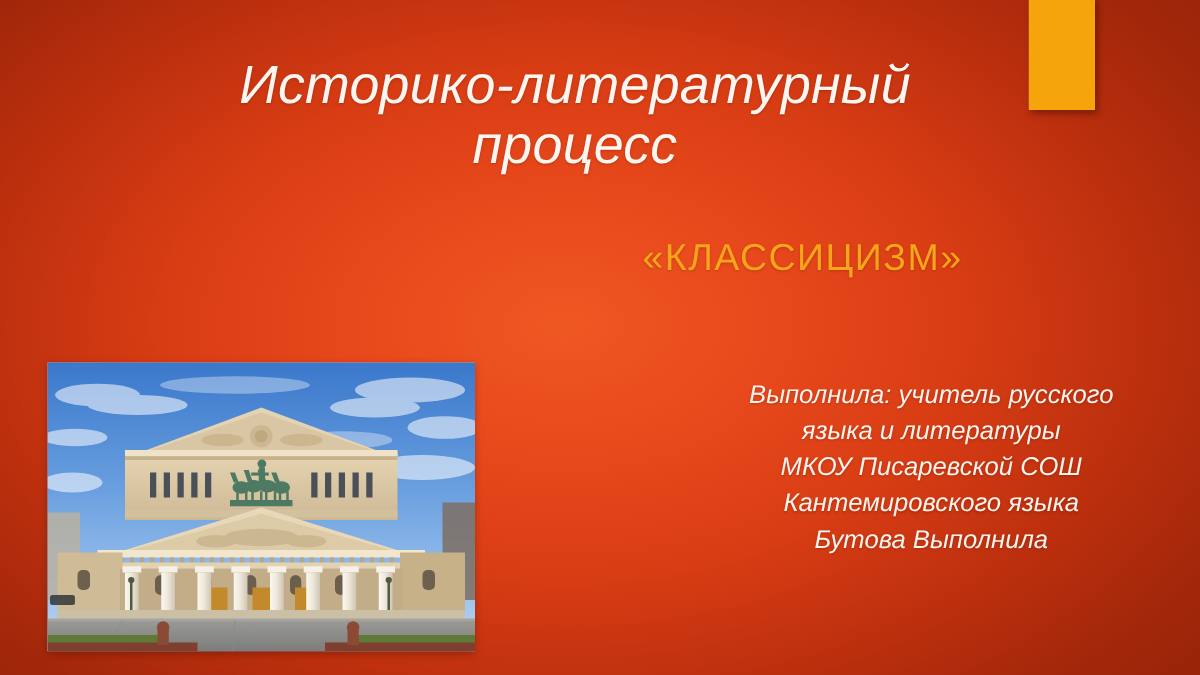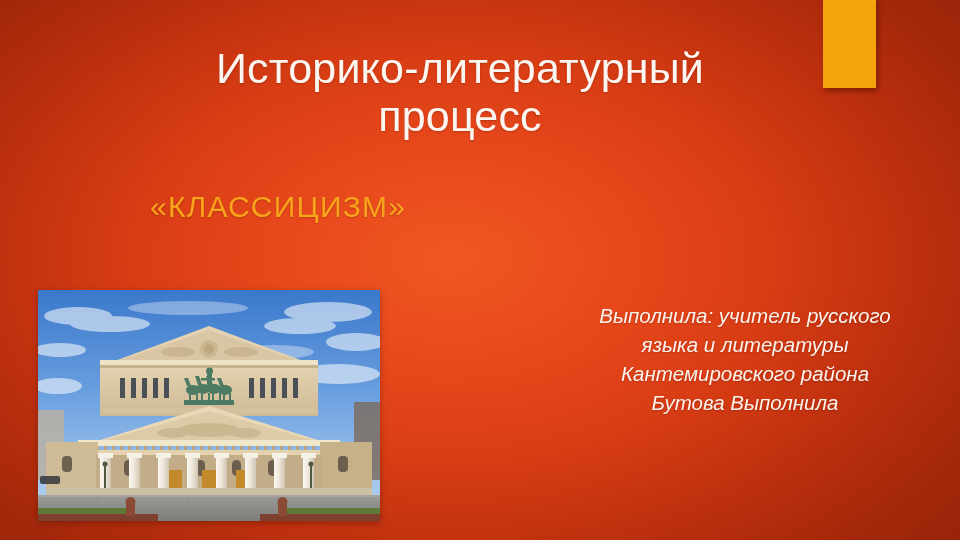--- a/index.html
+++ b/index.html
@@ -43,29 +43,30 @@
     left: 150px;
     top: 44px;
     width: 620px;
     text-align: center;
     color: #fdf6f0;
     font-size: 43px;
     font-weight: 300;
     line-height: 1.12;
     letter-spacing: 0.2px;
     text-shadow: 0 1px 2px rgba(90, 20, 0, 0.30);
+    font-style: italic;
   }
 
   
   .subtitle {
     position: absolute;
     left: 150px;
     top: 190px;
     width: 620px;
-    text-align: left;
+    text-align: right;
     color: #f9a51b;
     font-size: 30px;
     font-weight: 400;
     letter-spacing: 1.2px;
     text-shadow: 0 1px 2px rgba(90, 20, 0, 0.28);
   }
 
   
   .author-block {
     position: absolute;
@@ -102,21 +103,22 @@
 
   <div class="accent-rect"></div>
 
   <div class="title">Историко-литературный процесс</div>
 
   <div class="subtitle">«КЛАССИЦИЗМ»</div>
 
   <div class="author-block">
     <div>Выполнила: учитель русского</div>
     <div>языка и литературы</div>
-    <div>Кантемировского района</div>
+    <div>МКОУ Писаревской СОШ</div>
+    <div>Кантемировского языка</div>
     <div>Бутова Выполнила</div>
   </div>
 
   <div class="photo">
     <svg viewBox="0 0 342 231" preserveAspectRatio="none">
       <defs>
         <linearGradient id="skyGrad" x1="0" y1="0" x2="0" y2="1">
           <stop offset="0%" stop-color="#3a78cb"></stop>
           <stop offset="45%" stop-color="#6ba0e0"></stop>
           <stop offset="100%" stop-color="#bcd7f3"></stop>

